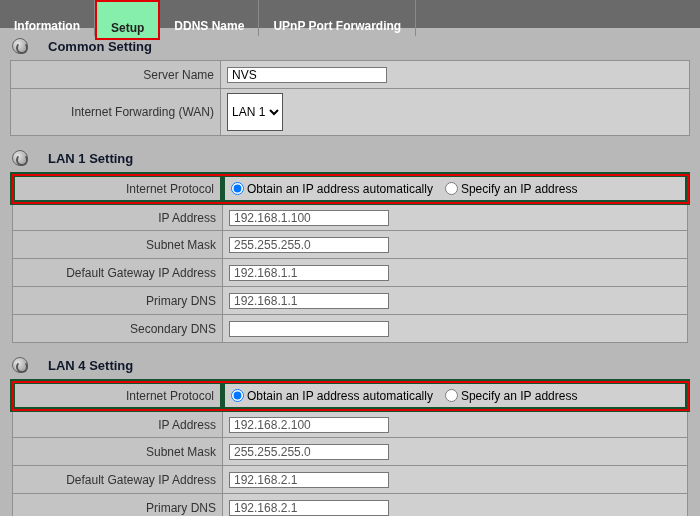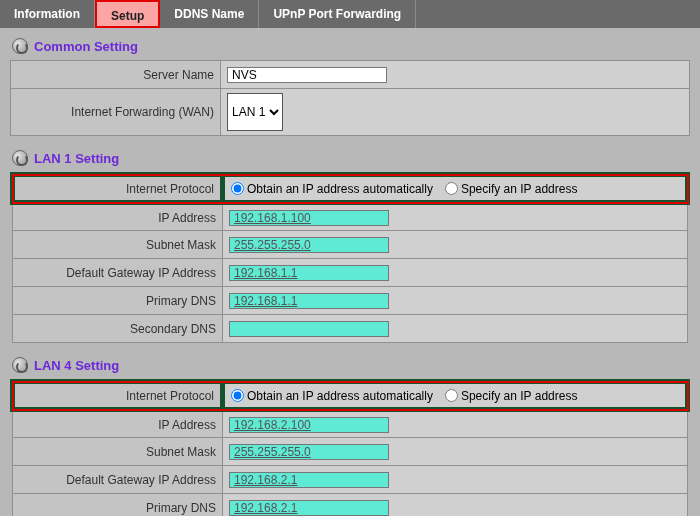--- a/index.html
+++ b/index.html
@@ -10,44 +10,44 @@
   width: 700px;
   height: 516px;
   overflow: hidden;
 }
 .tabs {
   display: flex;
   background: #6a6a6a;
   height: 28px;
 }
 .tab {
-  padding: 6px 14px;
+  padding: 18px 14px;
   color: #fff;
   font-weight: bold;
   font-size: 12px;
   border-right: 1px solid #8a8a8a;
   cursor: pointer;
   line-height: 16px;
 }
 .tab.active {
-  background: #fca5a5;
+  background: #86efac;
   color: #222;
   border: 2px solid #e00000;
 }
 .content {
   padding: 6px 10px;
   background: #b8b8b8;
 }
 .section-header {
   display: flex;
   align-items: center;
-  gap: 6px;
+  gap: 20px;
   padding: 4px 2px 6px;
   font-weight: bold;
-  color: #6d28d9;
+  color: #0f172a;
   font-size: 13px;
 }
 .reload-icon {
   width: 16px; height: 16px;
   border-radius: 50%;
   background: radial-gradient(circle at 35% 35%, #e6e6e6, #8e8e8e);
   border: 1px solid #666;
   position: relative;
 }
 .reload-icon::after {
@@ -85,23 +85,22 @@
 }
 input[type="text"] {
   width: 160px;
   height: 16px;
   padding: 2px 4px;
   border: 1px solid #777;
   background: #fff;
   font-size: 12px;
 }
 input[type="text"].readonly {
-  background: #5eead4;
+  background: #ffffff;
   color: #555;
-  text-decoration: underline;
 }
 select {
   height: 38px;
   border: 1px solid #555;
   background: #fff;
   font-size: 12px;
 }
 .radio-group {
   display: flex;
   align-items: flex-start;

